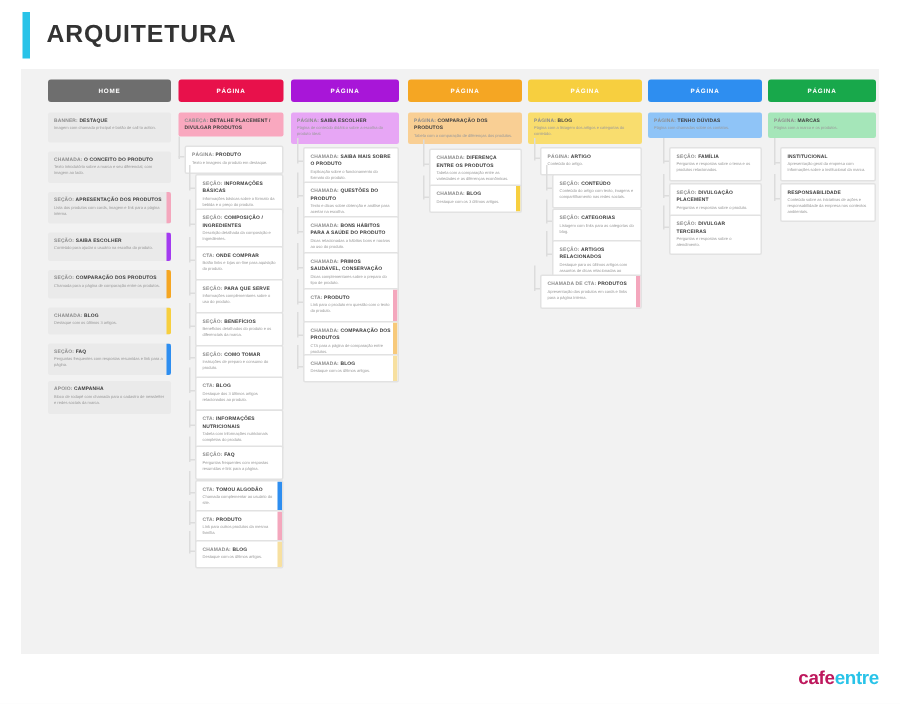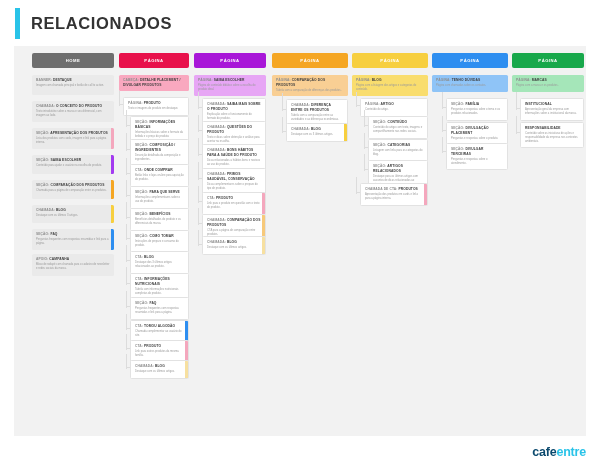--- a/index.html
+++ b/index.html
@@ -103,31 +103,31 @@
   .h-line { height: 0.5px; }
 
   
   .logo {
     position: absolute;
     right: 14px; bottom: 10px;
     font-size: 12.5px;
     font-weight: bold;
     letter-spacing: -0.2px;
   }
-  .logo .a { color: #0c4a6e; }
+  .logo .a { color: #be185d; }
   .logo .b { color: #29c3e8; }
 </style>
 </head>
 <body>
 
 <div id="page">
 
   <div class="header">
     <div class="accent-bar"></div>
-    <div class="page-title">RELACIONADOS</div>
+    <div class="page-title">ARQUITETURA</div>
   </div>
 
   <div class="canvas" id="canvas">
       <div class="column" style="left: 18px; width: 82px;">
         <div class="col-header" style="background: rgb(110, 110, 110); width: 82px;">HOME</div>
         <div class="card plain" style="position: absolute; left: 0px; top: 22px; width: 82px; min-height: 20px; margin-top: 0px;">
           <div class="card-title"><span class="kind">BANNER: </span><span>DESTAQUE</span></div>
           <div class="card-body">Imagem com chamada principal e botão de call to action.</div>
         </div>
         <div class="card plain" style="position: absolute; left: 0px; top: 48px; width: 82px; min-height: 21px; margin-top: 0px;">

